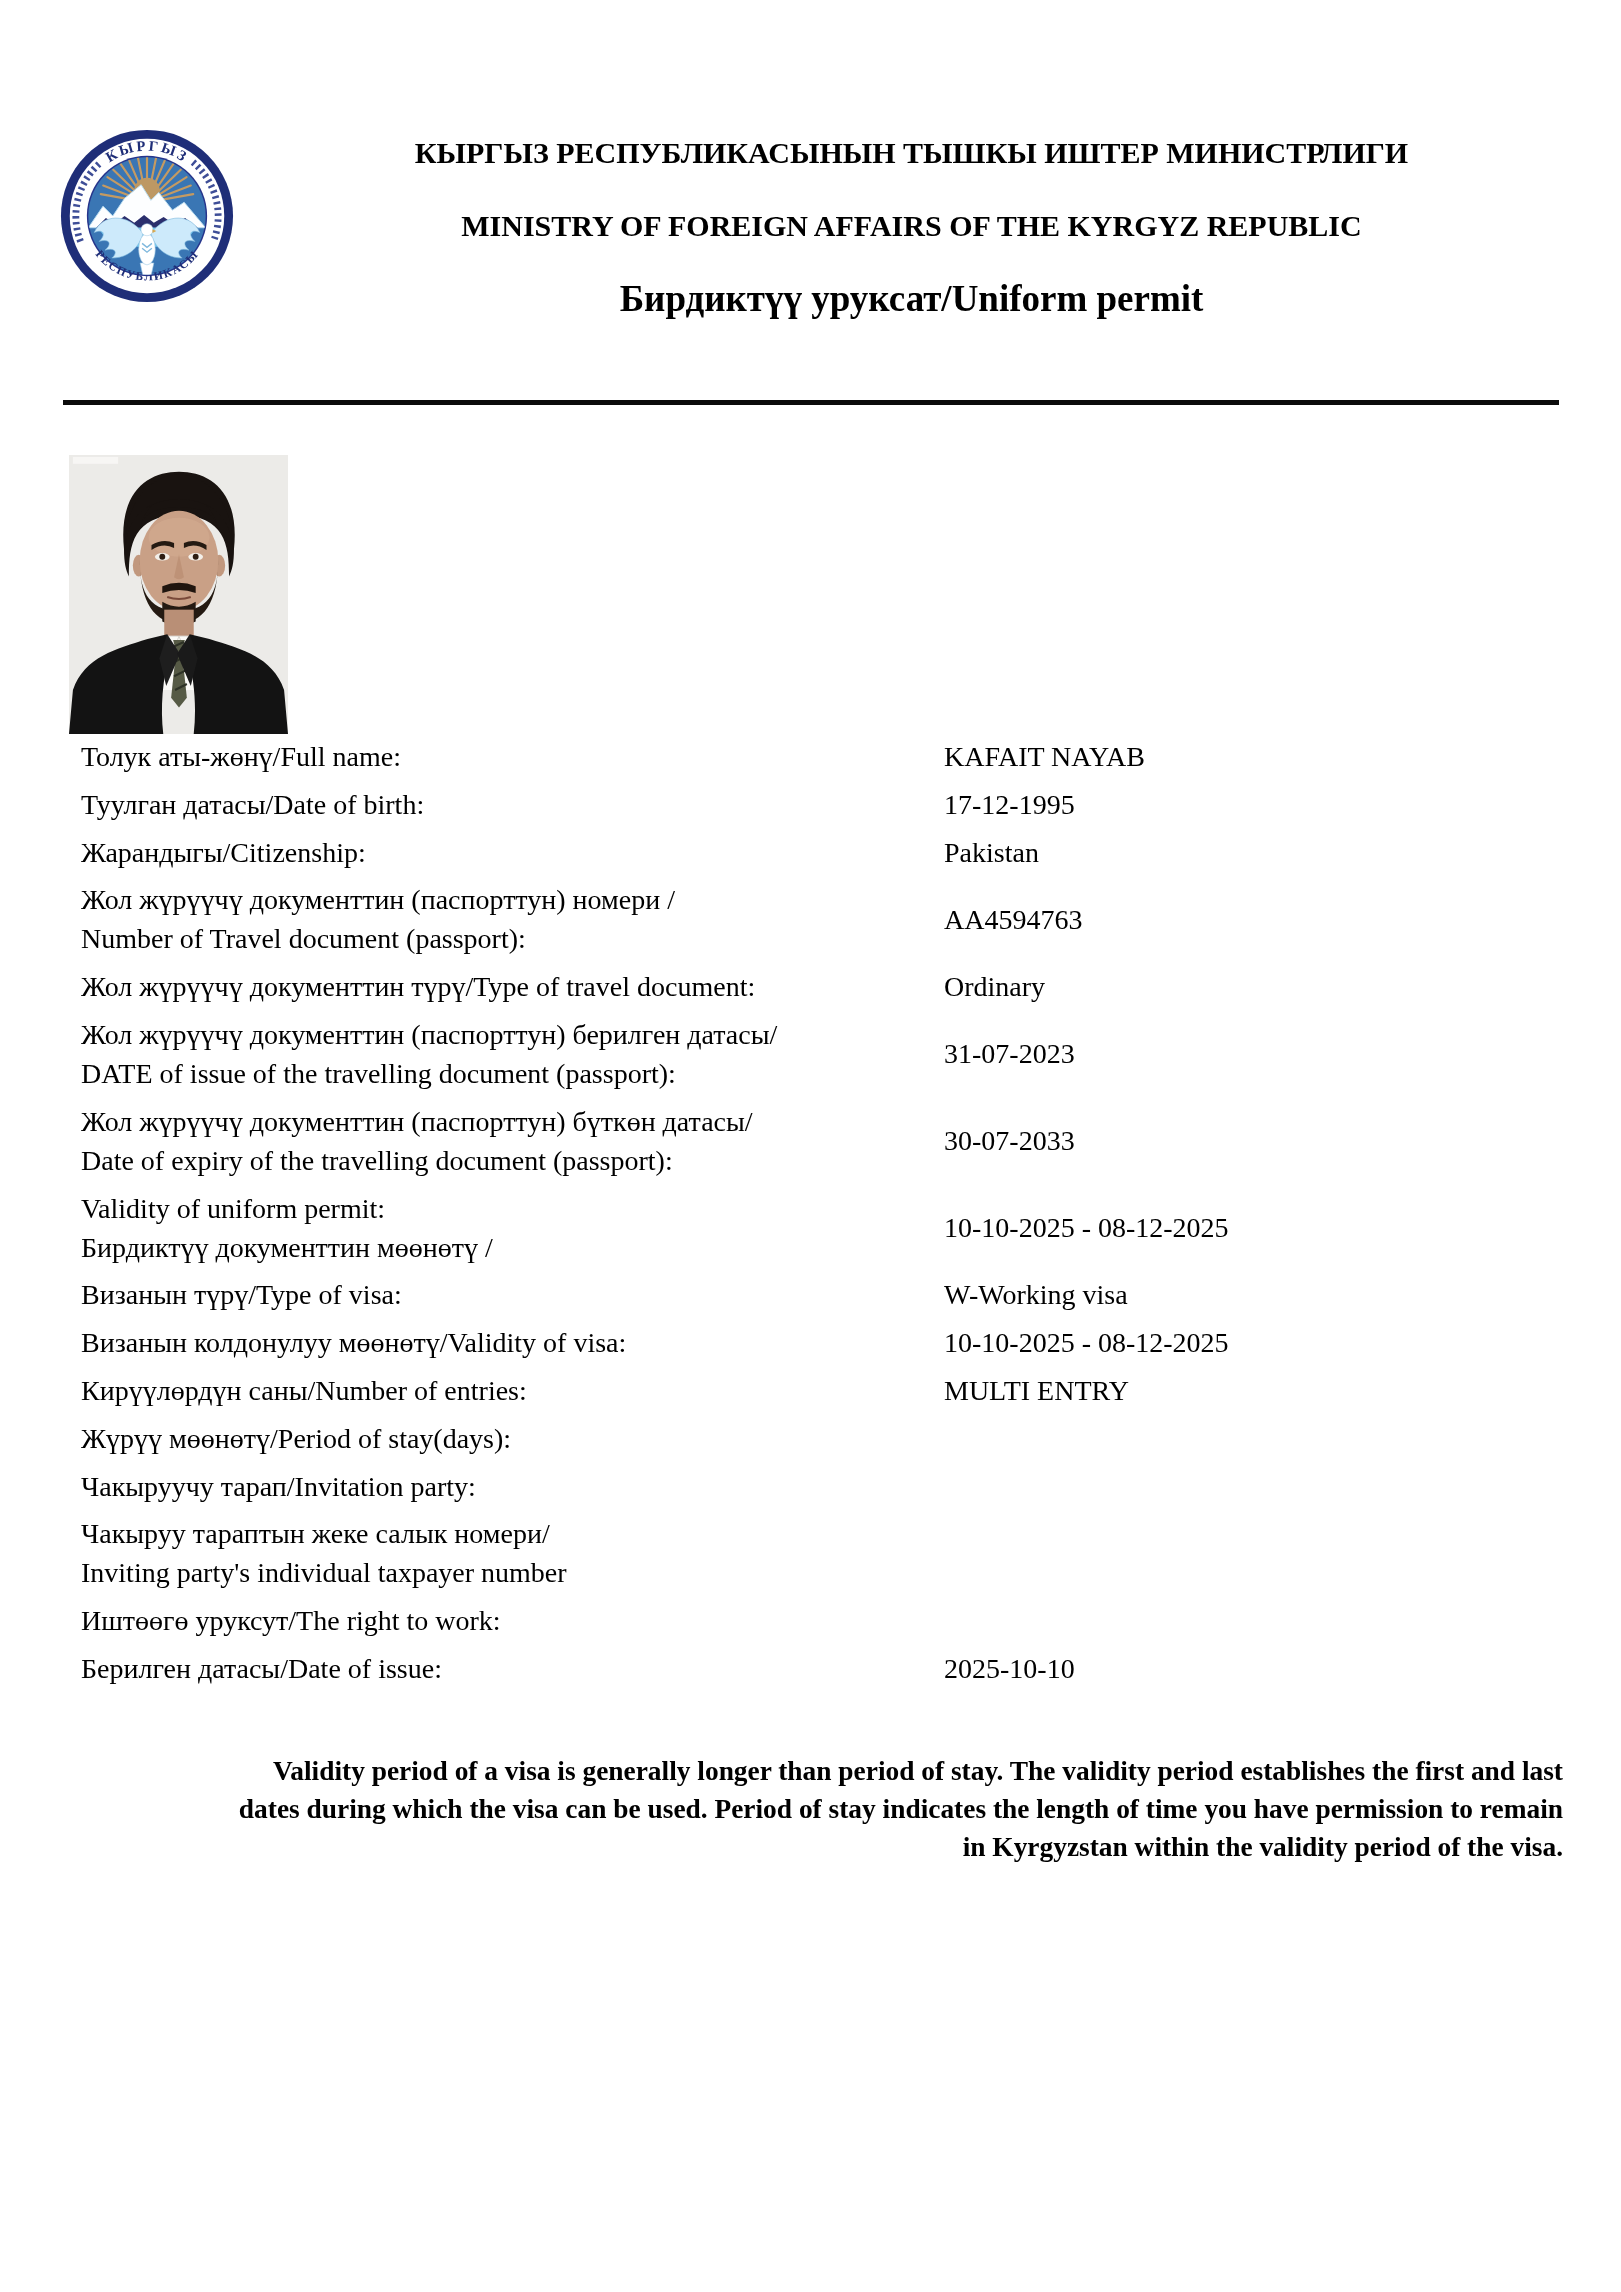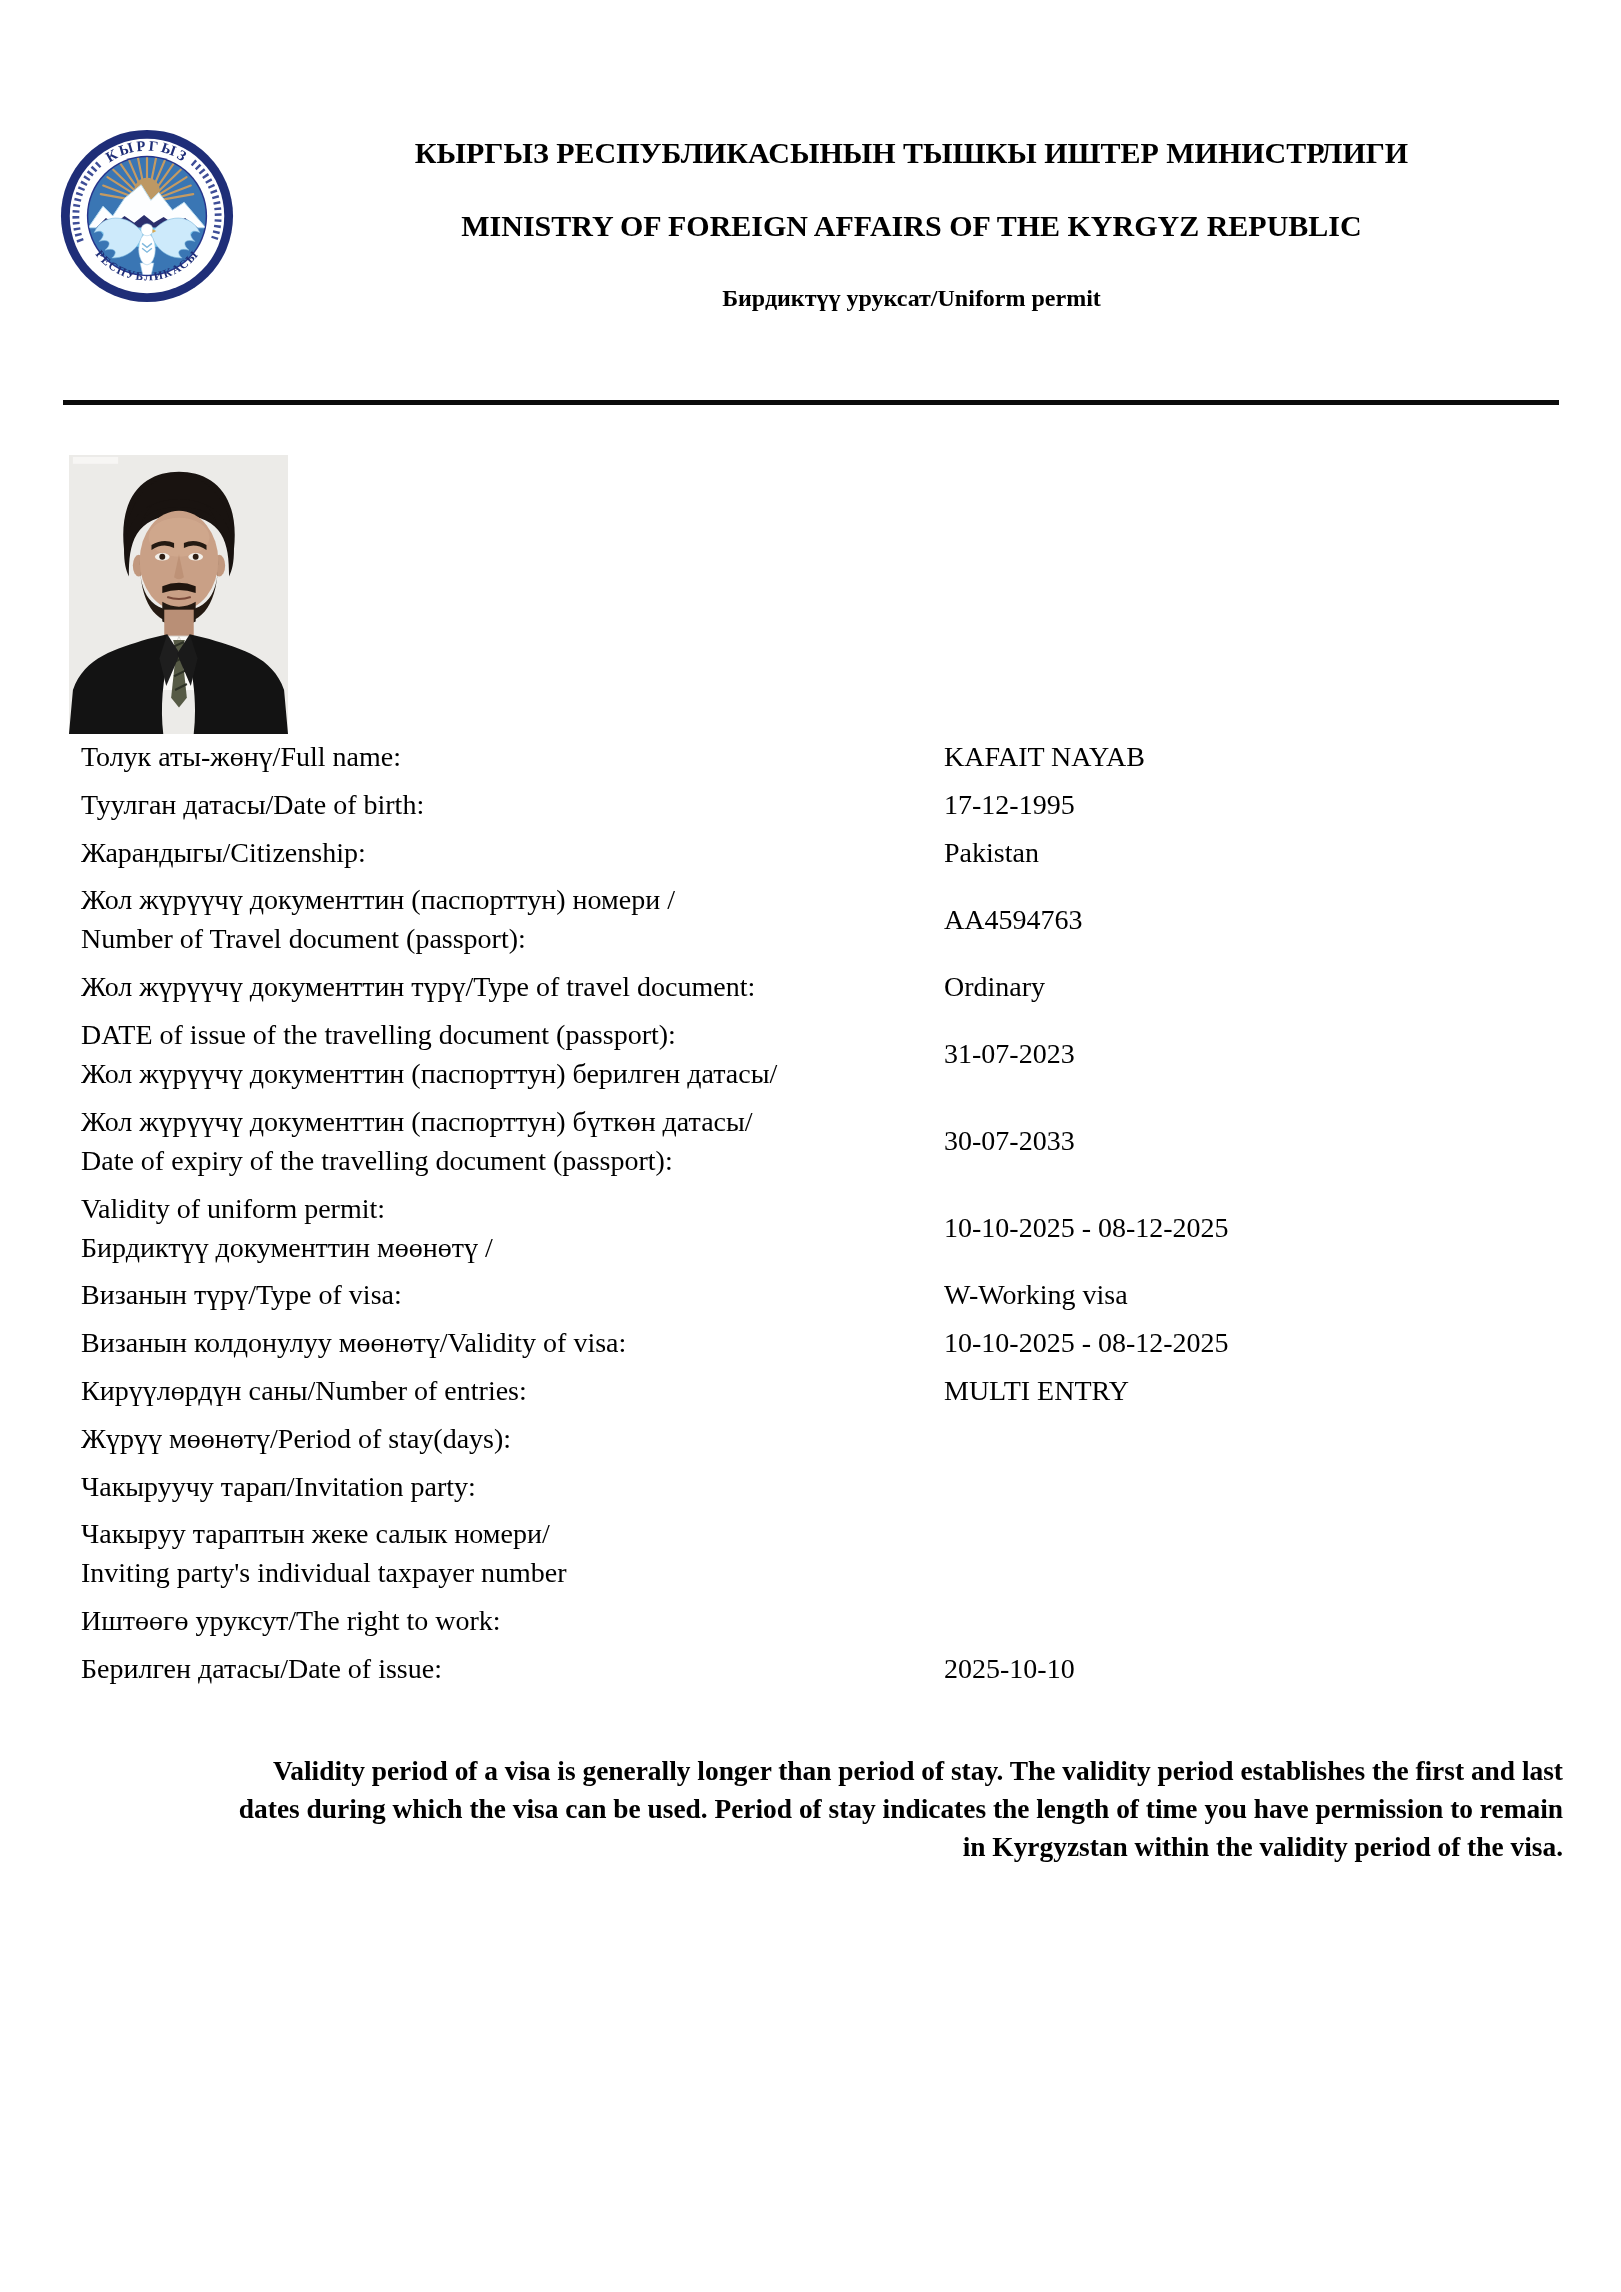--- a/index.html
+++ b/index.html
@@ -23,21 +23,21 @@
     left:241px; right:39px; top:135px;
     text-align:center;
   }
   .title-line{
     font-weight:bold;
     font-size:30px;
     line-height:35px;
     white-space:nowrap;
   }
   .title-line.t2{margin-top:38px;}
-  .title-line.t3{margin-top:38px;font-size:24px;}
+  .title-line.t3{margin-top:38px;font-size:37px;}
   .rule{
     position:absolute;
     left:63px; top:400px;
     width:1496px; height:4.9px;
     background:#0b0b0b;
   }
   .photo{
     position:absolute;
     left:69px; top:455px;
     width:219px; height:279px;
@@ -217,22 +217,22 @@
 
     <div class="row">
       <div class="lbl">
           <span>Жол жүрүүчү документтин түрү/Type of travel document:</span>
         </div>
       <div class="val">Ordinary</div>
     </div>
 
     <div class="row">
       <div class="lbl">
+        <span>Жол жүрүүчү документтин (паспорттун) берилген датасы/</span>
         <span>DATE of issue of the travelling document (passport):</span>
-        <span>Жол жүрүүчү документтин (паспорттун) берилген датасы/</span>
       </div>
       <div class="val">31-07-2023</div>
     </div>
 
     <div class="row">
       <div class="lbl">
         <span>Жол жүрүүчү документтин (паспорттун) бүткөн датасы/</span>
         <span>Date of expiry of the travelling document (passport):</span>
       </div>
       <div class="val">30-07-2033</div>

